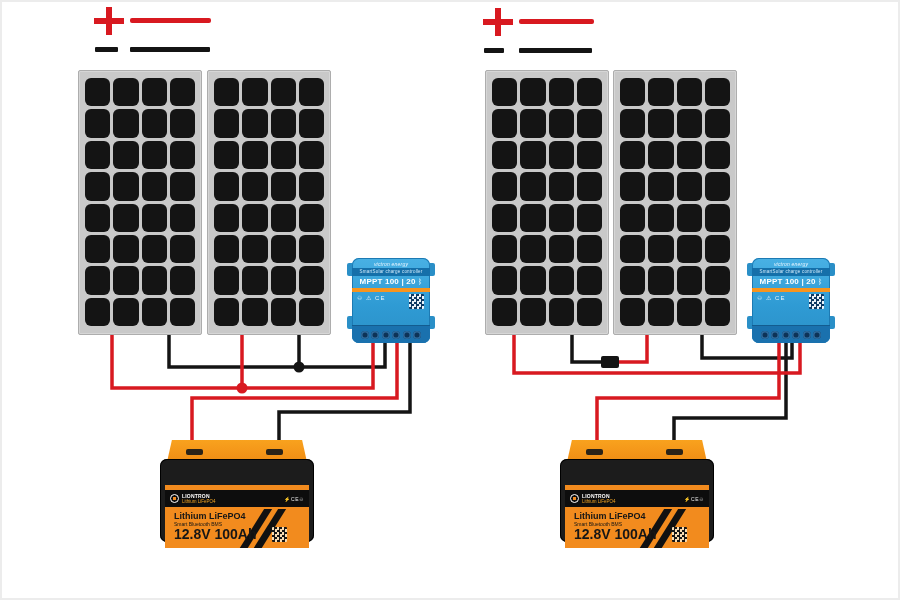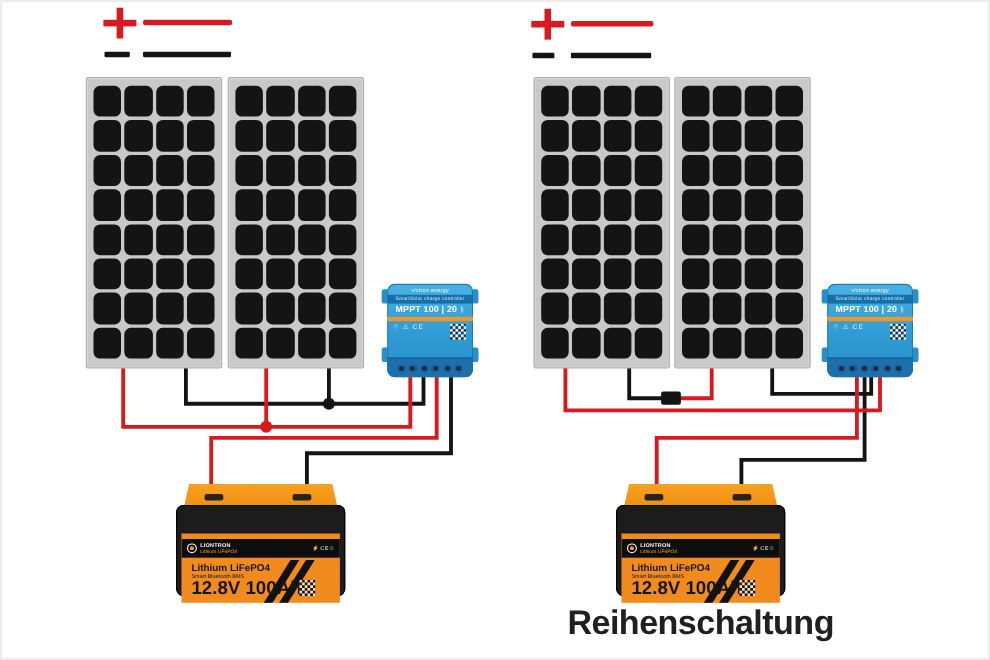--- a/index.html
+++ b/index.html
@@ -62,21 +62,21 @@
   .bat-strip{position:absolute;left:0;right:0;top:5px;height:17px;background:#0d0d0d;
              display:flex;align-items:center;padding:0 5px;box-sizing:border-box;}
   .bat-logo{width:9px;height:9px;border-radius:50%;border:1.5px solid #fff;box-sizing:border-box;
             background:radial-gradient(circle,#f28b1e 0 35%,#0d0d0d 36%);margin-right:3px;flex:none;}
   .bat-brand{font-size:5px;font-weight:bold;color:#fff;line-height:5px;letter-spacing:.2px;}
   .bat-brand-sub{font-size:4.5px;color:#f5a623;line-height:5px;}
   .bat-certs{margin-left:auto;color:#e9e9e9;font-size:5px;letter-spacing:.5px;}
   .bat-text{position:absolute;left:9px;top:27px;color:#161616;}
   .bat-title{font-size:9px;font-weight:bold;line-height:9px;}
   .bat-sub{font-size:5px;line-height:7px;}
-  .bat-rating{font-size:17px;font-weight:bold;line-height:13px;}
+  .bat-rating{font-size:14px;font-weight:bold;line-height:13px;}
   .bat-stripe{position:absolute;top:24px;width:8px;height:42px;background:#111;
               transform:skewX(-32deg);}
   .bat-qr{position:absolute;right:22px;top:42px;width:15px;height:15px;background:
           repeating-conic-gradient(#161616 0% 25%,#f9dcb2 0% 50%) 0 0/5px 5px;border-radius:1px;}
 
   
   .caption{width:320px;text-align:center;font-size:31px;font-weight:800;color:#202024;
            letter-spacing:-0.5px;}
 </style>
 </head>
@@ -360,15 +360,14 @@
         <div class="bat-text">
           <div class="bat-title">Lithium LiFePO4</div>
           <div class="bat-sub">Smart Bluetooth BMS</div>
           <div class="bat-rating">12.8V 100Ah</div>
         </div>
         <div class="bat-qr"></div>
       </div>
     </div>
   </div>
 
-  <div class="abs caption" style="left:475px;top:546px;">Reihenschaltung</div>
 
 </div>
 
 </body></html>

